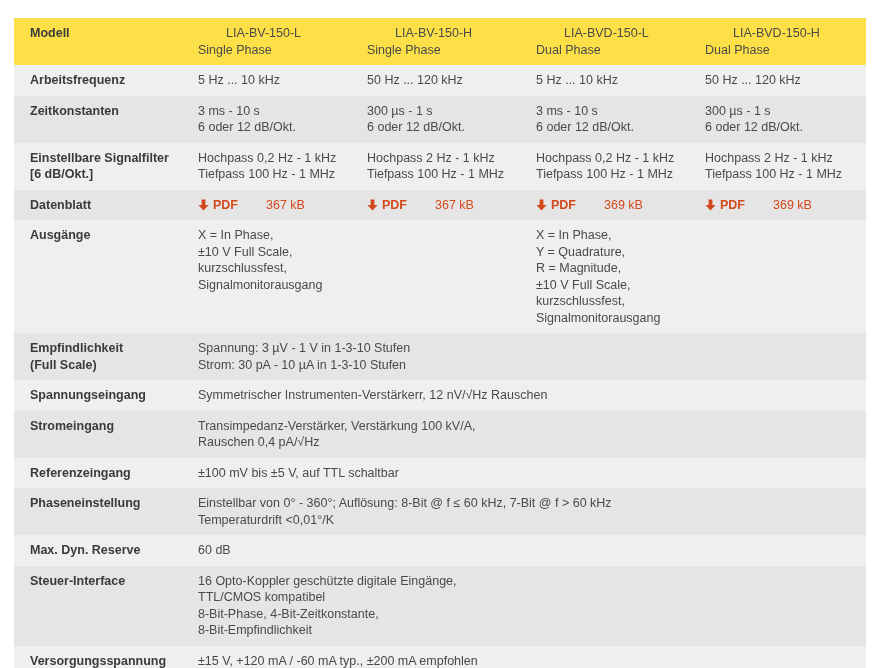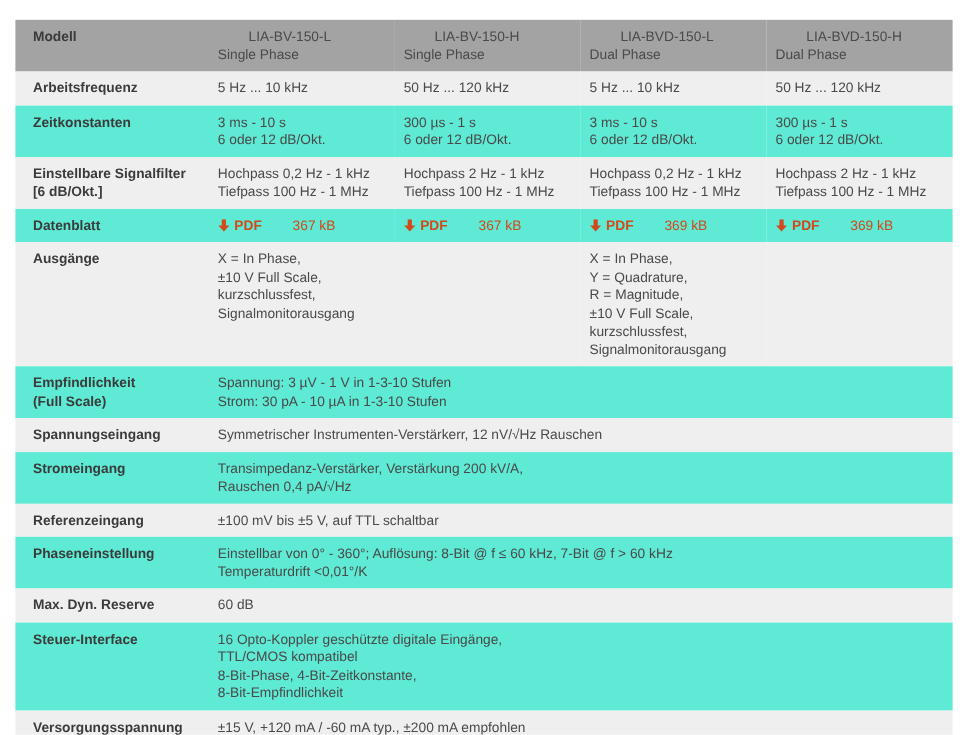--- a/index.html
+++ b/index.html
@@ -22,29 +22,29 @@
     table-layout: fixed;
   }
   table.spec-table td {
     vertical-align: top;
     padding: 7px 8px 7px 8px;
     line-height: 1.32;
   }
   col.c-label { width: 176px; }
   col.c-val   { width: 169px; }
   .row-alt td { background: #efefef; }
-  .row-plain td { background: #5eead4; }
+  .row-plain td { background: #e5e5e5; }
   .label {
     font-weight: bold;
     color: #3b3b3b;
     padding-left: 16px !important;
   }
   .val { color: #4a4a4a; }
   .head td {
-    background: #a3a3a3;
+    background: #fde047;
     padding-top: 10px;
     padding-bottom: 12px;
   }
   .head .label { font-weight: bold; }
   .model-name {
     color: #4a4a4a;
     display: block;
     margin-left: 28px;
   }
   .model-phase {
@@ -205,21 +205,21 @@
       </tr>
       <tr class="row-alt">
         <td class="label">Spannungseingang</td>
         <td class="val" colspan="4">
           <span class="line">Symmetrischer Instrumenten-Verstärkerr, 12 nV/√Hz Rauschen</span>
         </td>
       </tr>
       <tr class="row-plain">
         <td class="label">Stromeingang</td>
         <td class="val" colspan="4">
-          <span class="line">Transimpedanz-Verstärker, Verstärkung 200 kV/A,</span>
+          <span class="line">Transimpedanz-Verstärker, Verstärkung 100 kV/A,</span>
           <span class="line">Rauschen 0,4 pA/√Hz</span>
         </td>
       </tr>
       <tr class="row-alt">
         <td class="label">Referenzeingang</td>
         <td class="val" colspan="4">
           <span class="line">±100 mV bis ±5 V, auf TTL schaltbar</span>
         </td>
       </tr>
       <tr class="row-plain">

